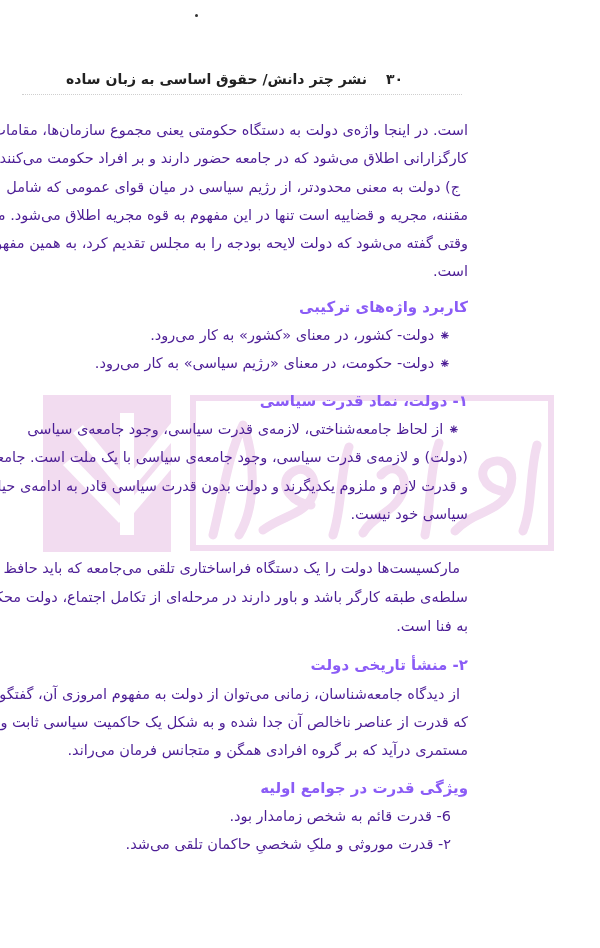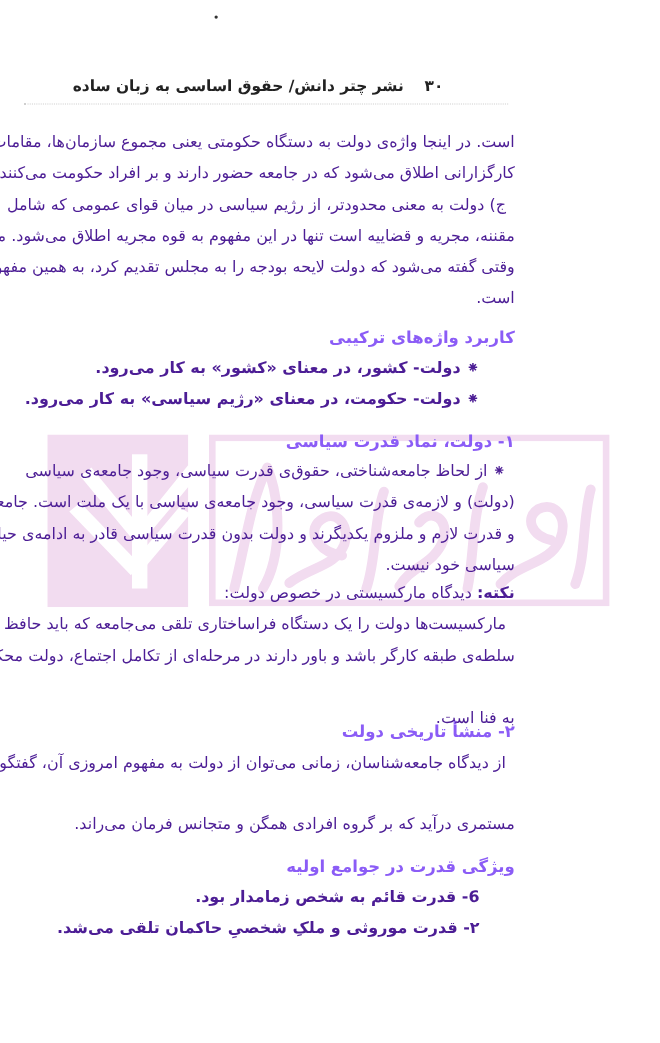--- a/index.html
+++ b/index.html
@@ -77,23 +77,22 @@
       text-align-last: justify;
     }
     .last {
       right: 116px;
       text-align: right;
     }
     .indent {
       right: 124px;
     }
     .bullet-line {
-      right: 148px;
+      right: 133px;
       text-align: right;
-      font-weight: bold;
     }
     .heading {
       position: absolute;
       direction: rtl;
       right: 116px;
       font-size: 15px;
       font-weight: bold;
       line-height: 20px;
       white-space: nowrap;
       color: #8b5cf6;
@@ -146,32 +145,30 @@
   <div class="line full indent" style="top:177px">ج) دولت به معنی محدودتر، از رژیم سیاسی در میان قوای عمومی که شامل</div>
   <div class="line full" style="top:205px">مقننه، مجریه و قضاییه است تنها در این مفهوم به قوه مجریه اطلاق می‌شود. مثلاً</div>
   <div class="line full" style="top:233px">وقتی گفته می‌شود که دولت لایحه بودجه را به مجلس تقدیم کرد، به همین مفهوم</div>
   <div class="line last" style="top:261px">است.</div>
 
   <div class="heading" style="top:297px">کاربرد واژه‌های ترکیبی</div>
   <div class="line bullet-line" style="top:325px">⁕ دولت- کشور، در معنای «کشور» به کار می‌رود.</div>
   <div class="line bullet-line" style="top:353px">⁕ دولت- حکومت، در معنای «رژیم سیاسی» به کار می‌رود.</div>
 
   <div class="heading" style="top:391px">۱- دولت، نماد قدرت سیاسی</div>
-  <div class="line full indent" style="top:419px">⁕ از لحاظ جامعه‌شناختی، حقوق‌ی قدرت سیاسی، وجود جامعه‌ی سیاسی</div>
+  <div class="line full indent" style="top:419px">⁕ از لحاظ جامعه‌شناختی، لازمه‌ی قدرت سیاسی، وجود جامعه‌ی سیاسی</div>
   <div class="line full" style="top:447px">(دولت) و لازمه‌ی قدرت سیاسی، وجود جامعه‌ی سیاسی با یک ملت است. جامعه</div>
   <div class="line full" style="top:476px">و قدرت لازم و ملزوم یکدیگرند و دولت بدون قدرت سیاسی قادر به ادامه‌ی حیات</div>
   <div class="line last" style="top:504px">سیاسی خود نیست.</div>
-  <div class="line last" style="top:530px">
-    <span class="note-label">نکته:</span><span> دیدگاه مارکسیستی در خصوص دولت:</span>
-  </div>
   <div class="line full indent" style="top:558px">مارکسیست‌ها دولت را یک دستگاه فراساختاری تلقی می‌جامعه که باید حافظ</div>
   <div class="line full" style="top:587px">سلطه‌ی طبقه کارگر باشد و باور دارند در مرحله‌ای از تکامل اجتماع، دولت محکوم</div>
-  <div class="line last" style="top:643px">به فنا است.</div>
+  <div class="line last" style="top:616px">به فنا است.</div>
 
   <div class="heading" style="top:655px">۲- منشأ تاریخی دولت</div>
   <div class="line full indent" style="top:684px">از دیدگاه جامعه‌شناسان، زمانی می‌توان از دولت به مفهوم امروزی آن، گفتگو کرد</div>
+  <div class="line full" style="top:712px">که قدرت از عناصر ناخالص آن جدا شده و به شکل یک حاکمیت سیاسی ثابت و</div>
   <div class="line last" style="top:740px">مستمری درآید که بر گروه افرادی همگن و متجانس فرمان می‌راند.</div>
 
   <div class="heading" style="top:778px">ویژگی قدرت در جوامع اولیه</div>
   <div class="line bullet-line" style="top:806px">6- قدرت قائم به شخص زمامدار بود.</div>
   <div class="line bullet-line" style="top:834px">۲- قدرت موروثی و ملکِ شخصیِ حاکمان تلقی می‌شد.</div>
 
 </div>
 
 </body></html>

